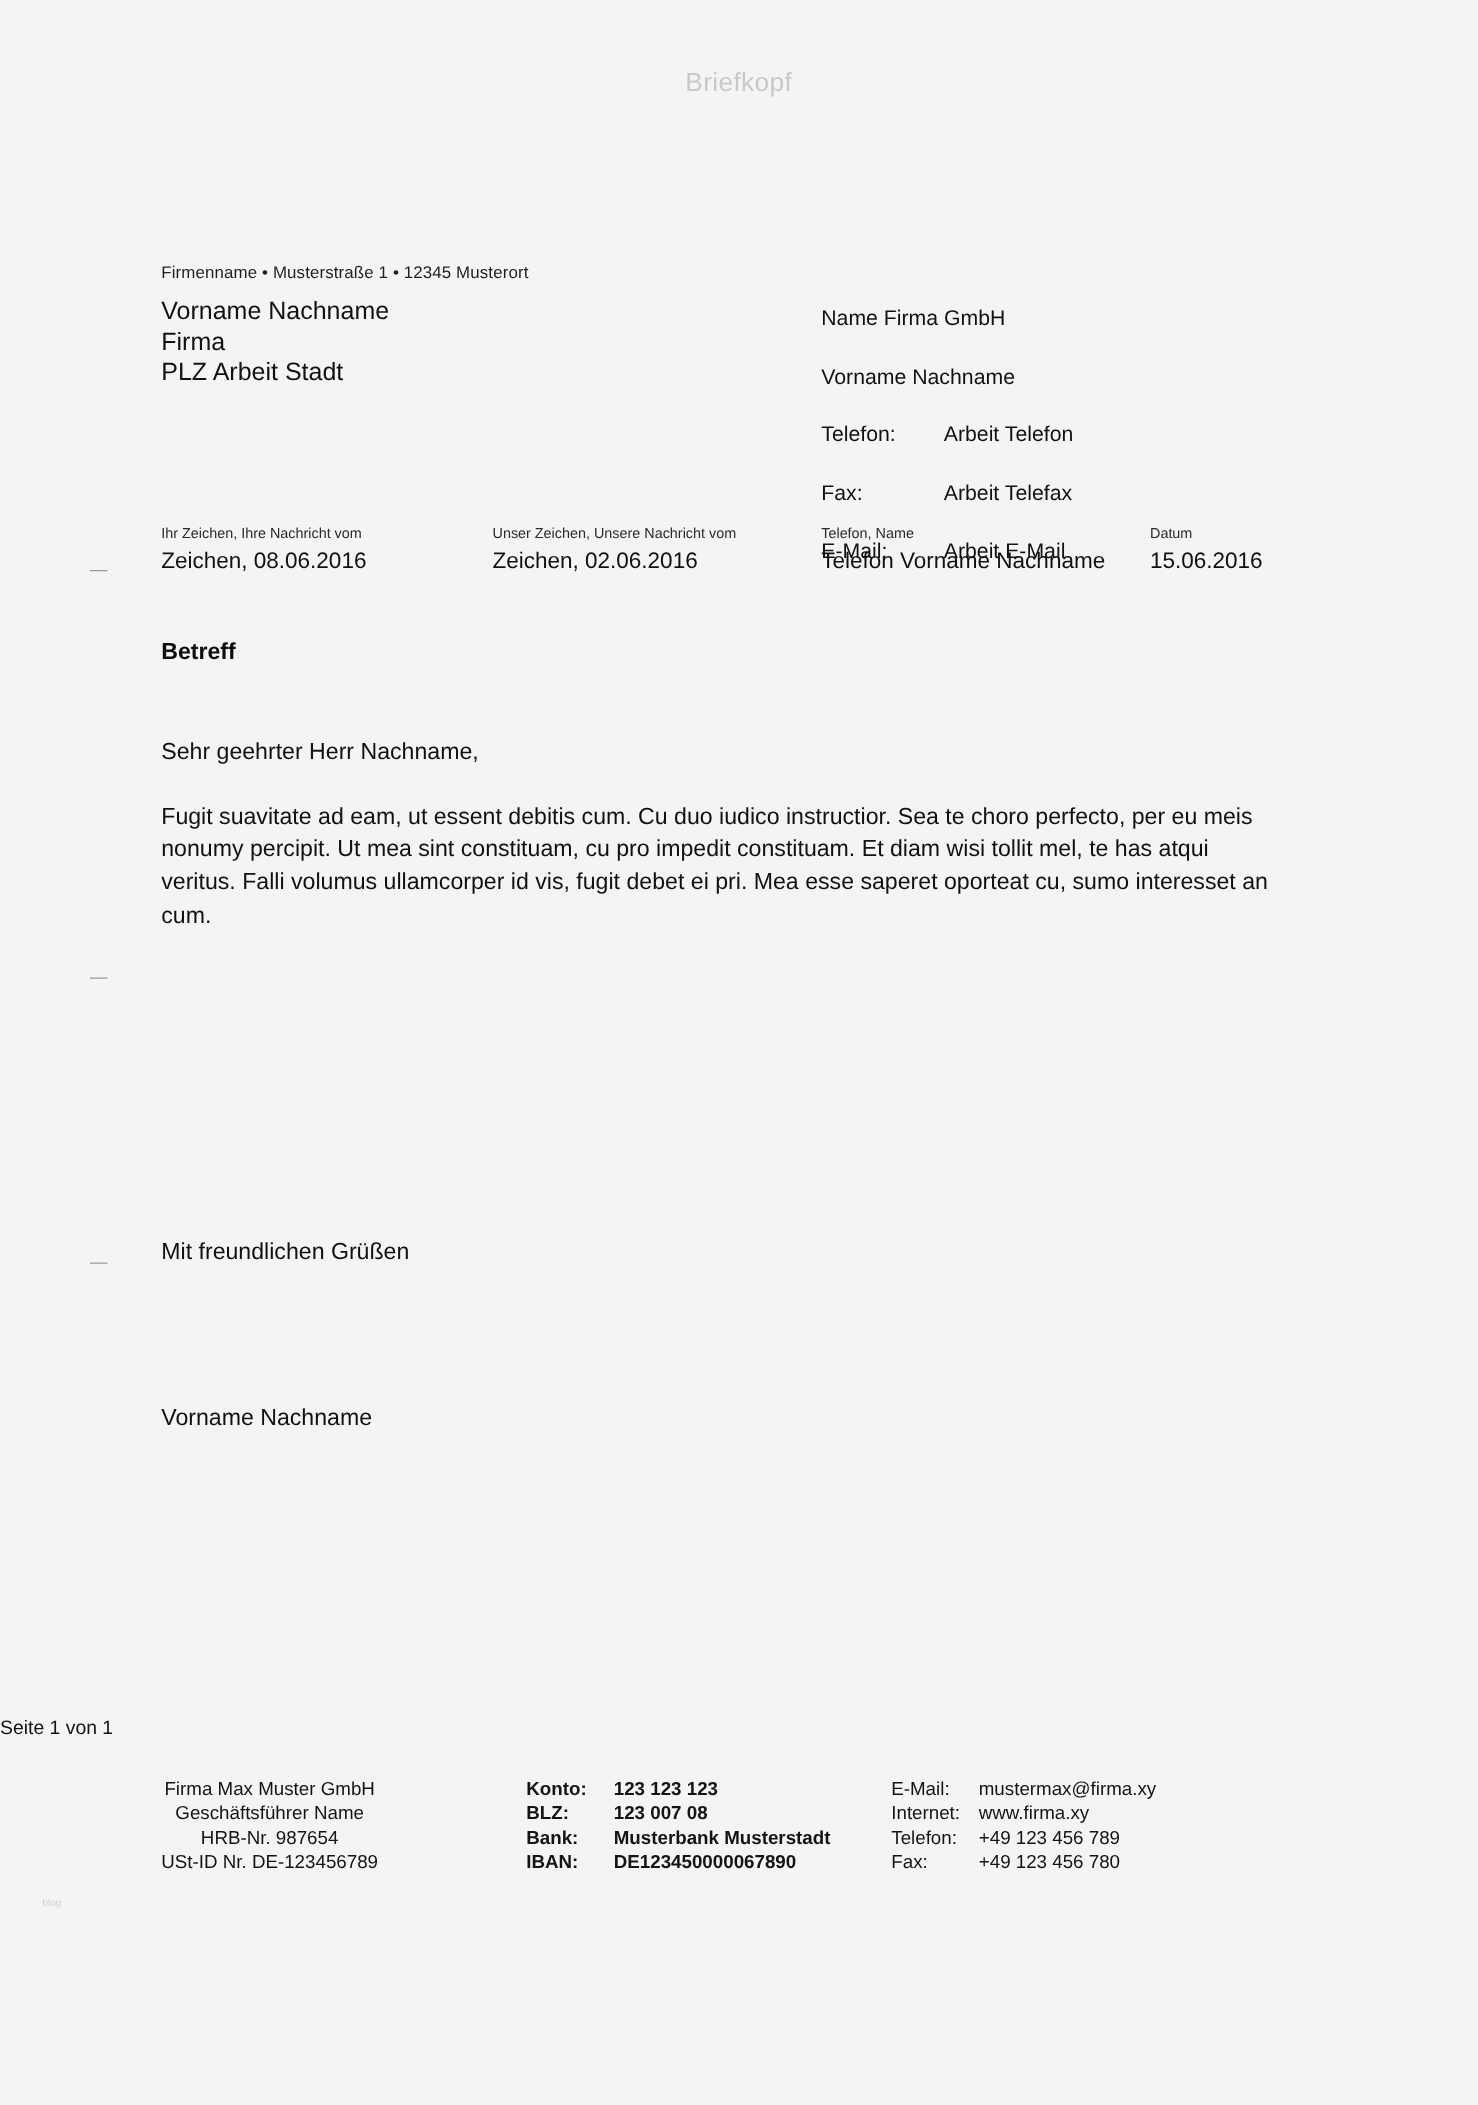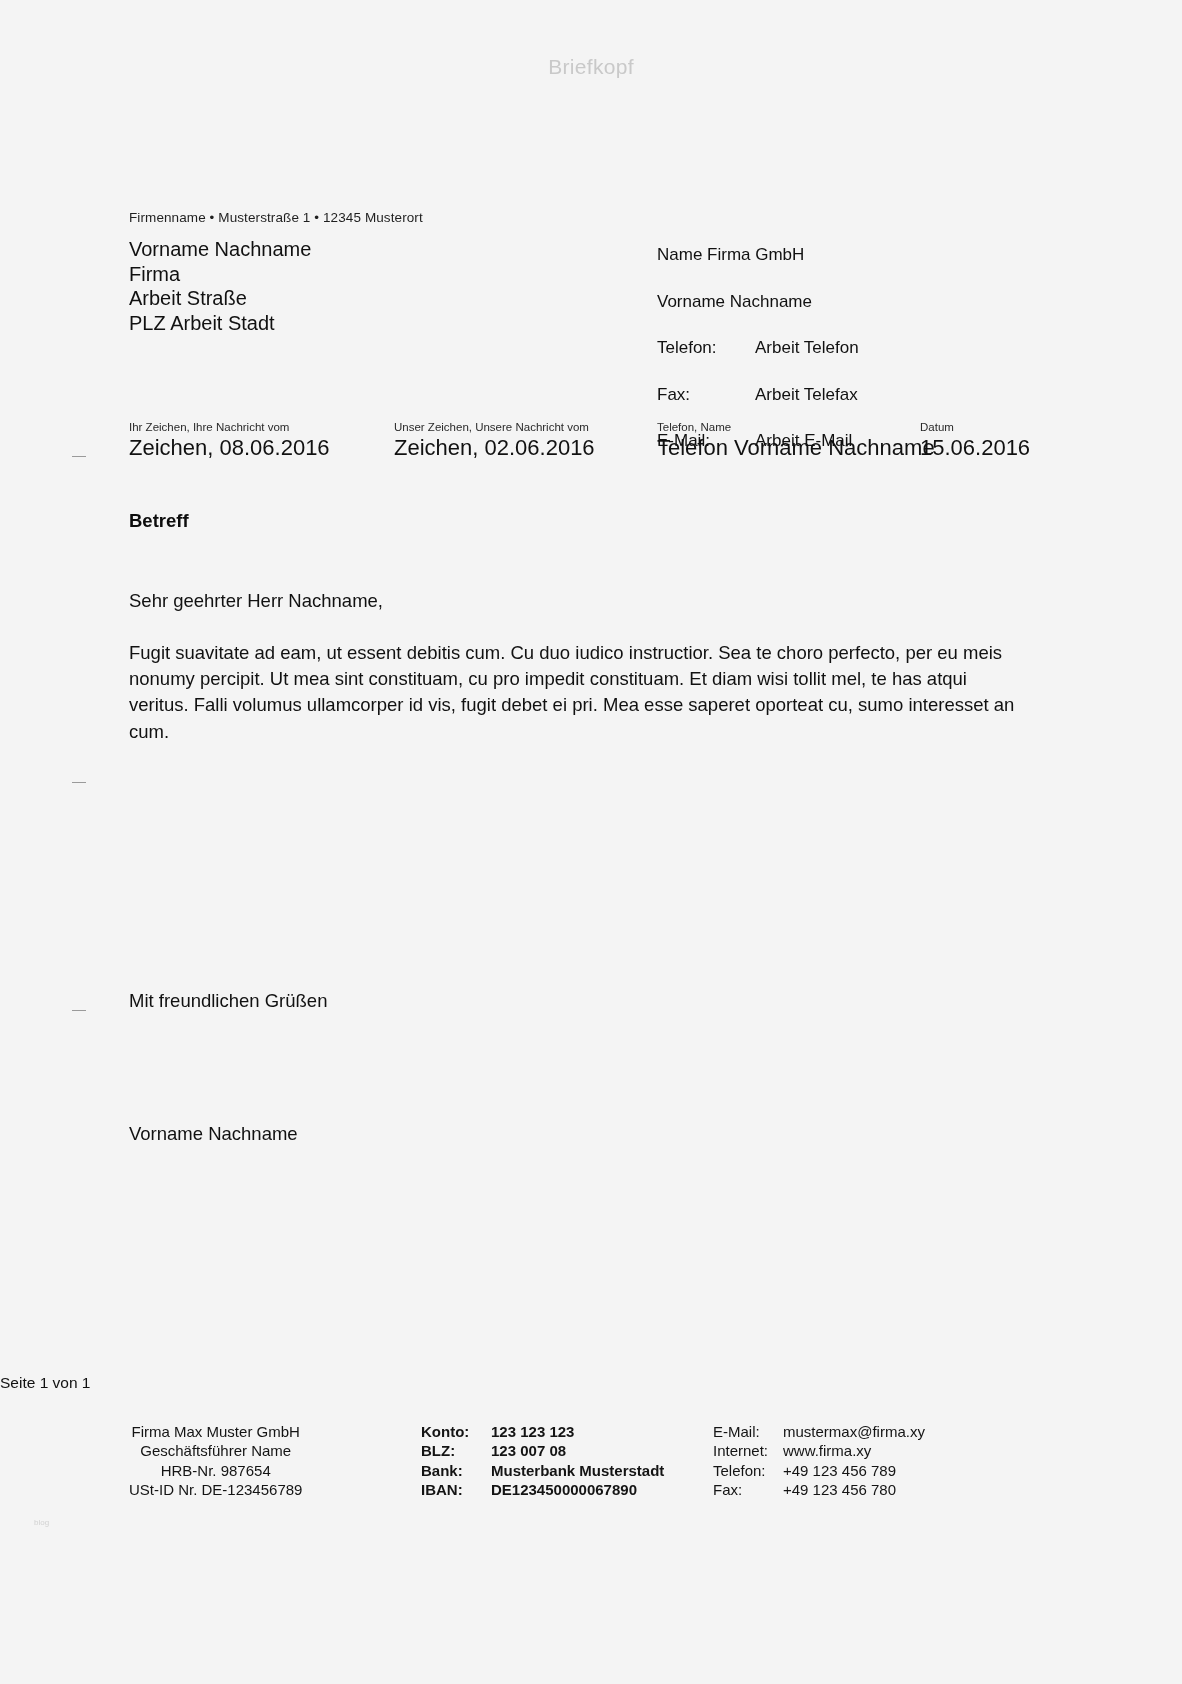--- a/index.html
+++ b/index.html
@@ -86,21 +86,21 @@
   .ref-col.c2 { left: 265px; }
   .ref-col.c3 { left: 528px; }
   .ref-col.c4 { left: 791px; }
   .ref-label {
     font-size: 11.5px;
     color: #2a2a2a;
     line-height: 14px;
     white-space: nowrap;
   }
   .ref-value {
-    font-size: 22px;
+    font-size: 18px;
     color: #111111;
     line-height: 22px;
     margin-top: 3px;
     white-space: nowrap;
   }
 
   
   .betreff {
     position: absolute;
     left: 129px;
@@ -209,21 +209,20 @@
 <body>
 
 <div id="page">
 
   <div class="briefkopf">Briefkopf</div>
 
   <div class="addr-block">
     <div class="return-line">Firmenname • Musterstraße 1 • 12345 Musterort</div>
     <div class="addr-line">Vorname Nachname</div>
     <div class="addr-line">Firma</div>
-    <div class="addr-line">Arbeit Straße</div>
     <div class="addr-line">PLZ Arbeit Stadt</div>
   </div>
 
   <div class="sender-block">
     <div class="sender-line">Name Firma GmbH</div>
     <div class="sender-line">Vorname Nachname</div>
     <div class="sender-line">
       <span class="lbl">Telefon:</span><span>Arbeit Telefon</span>
     </div>
     <div class="sender-line">

